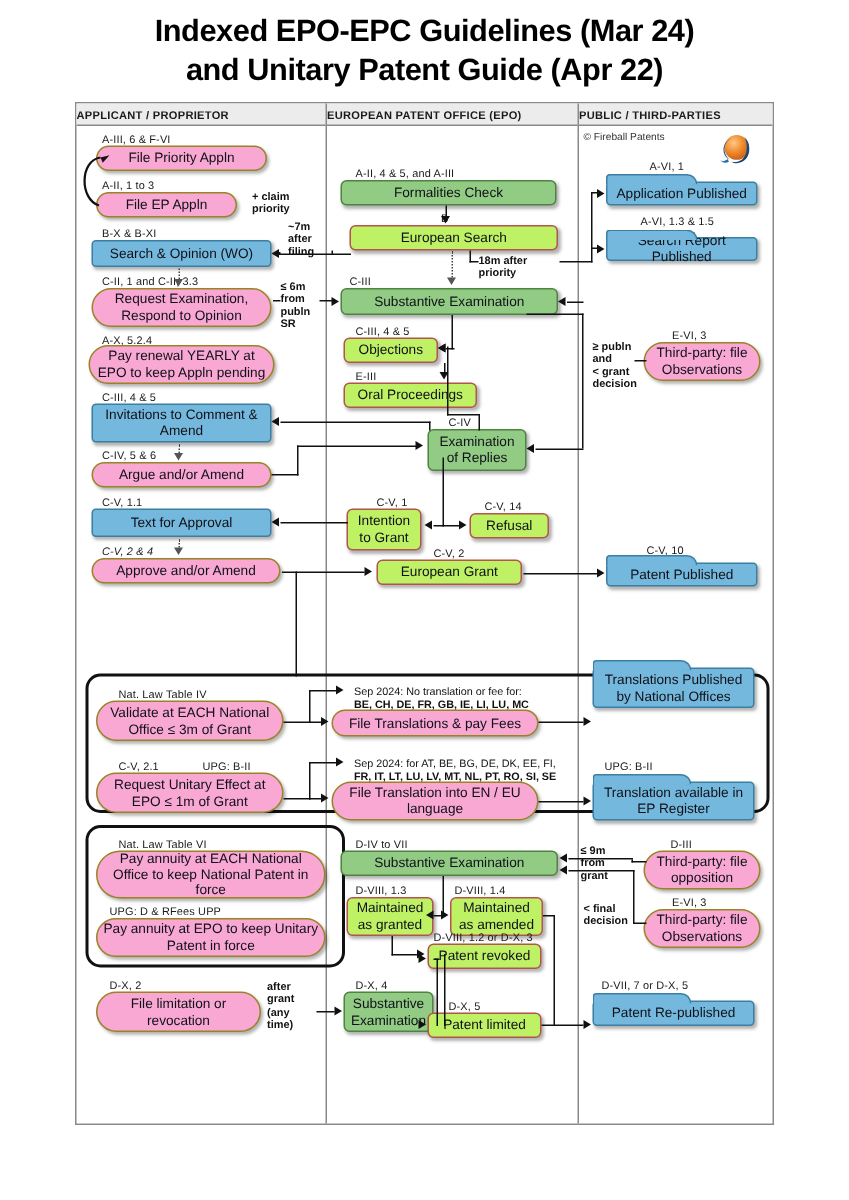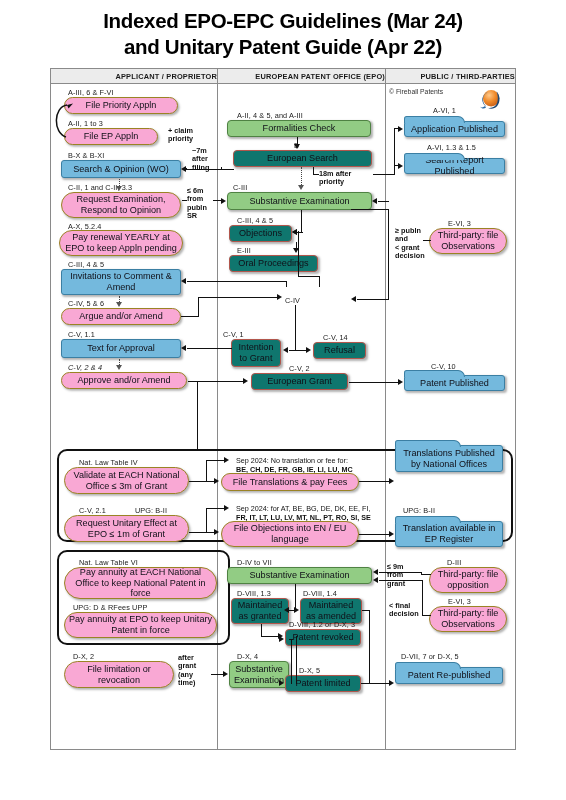--- a/index.html
+++ b/index.html
@@ -14,35 +14,35 @@
   .title span{display:block;}
 
   
   .footer{position:absolute;left:0;top:760px;width:566px;text-align:center;
           font-size:19px;color:#111;font-family:"DejaVu Sans",sans-serif;}
 
   
   #frame{position:absolute;left:50px;top:68px;width:466px;height:682px;
          border:1px solid #8a8a8a;box-sizing:border-box;background:#fff;}
   .colhdr{position:absolute;top:0;height:15px;line-height:15px;background:#ececec;
-          border-bottom:1px solid #8a8a8a;text-align:right;font-size:7.4px;
+          border-bottom:1px solid #8a8a8a;text-align:left;font-size:7.4px;
           font-weight:bold;letter-spacing:0.2px;color:#1a1a1a;box-sizing:border-box;}
   .vdiv{position:absolute;top:0;bottom:0;width:1px;background:#8a8a8a;}
 
   
   .node{position:absolute;box-sizing:border-box;display:flex;align-items:center;
         justify-content:center;text-align:center;font-size:9.1px;line-height:10.6px;
         color:#101018;padding:1px 3px;
         box-shadow:1.5px 1.8px 2.2px rgba(0,0,0,0.30);}
   
   .n-yellow{background:#f9a8d4;border:1.1px solid #9a8324;border-radius:999px;}
   
   .n-green{background:#92cc84;border:1.1px solid #4f8243;border-radius:4px;}
   
-  .n-red{background:#0f766e;border:1.1px solid #b2564c;border-radius:4px;}
+  .n-red{background:#bef264;border:1.1px solid #b2564c;border-radius:4px;}
   
   .n-blue{background:#74b9dd;border:1.1px solid #3b7fa3;border-radius:3px;}
   .n-blue .tab{position:absolute;left:-1.1px;top:-6px;height:7px;width:62%;
       background:#74b9dd;border:1.1px solid #3b7fa3;border-bottom:none;
       border-radius:3px 8px 0 0;box-sizing:border-box;}
 
   
   .ref{position:absolute;font-size:7.3px;color:#1a1a1a;white-space:nowrap;
        font-family:"Liberation Sans",sans-serif;letter-spacing:0.1px;}
 
@@ -209,37 +209,38 @@
     <div class="node n-red" style="left:178px;top:156px;width:63px;height:17px;">Objections</div>
     <div class="ln lv" style="left:250px;top:141px;height:23px;"></div>
     <div class="ln lh" style="left:246px;top:163px;width:6px;"></div>
     <div class="arw arw-l" style="left:241px;top:160px;"></div>
 
     <div class="ref" style="left:186px;top:177px;">E-III</div>
     <div class="node n-red" style="left:178px;top:186px;width:89px;height:17px;">Oral Proceedings</div>
     <div class="ln lv" style="left:245px;top:173px;height:7px;"></div>
     <div class="arw arw-d" style="left:242px;top:179px;"></div>
 
-    <div class="ref" style="left:234px;top:208px;margin-top:19px;">C-IV</div>
+    <div class="ref" style="left:248px;top:208px;">C-IV</div>
+    <div class="node n-green" style="left:234px;top:217px;width:66px;height:28px;">Examination of Replies</div>
 
     <div class="ln lh" style="left:130px;top:247px;width:18px;"></div>
     <div class="ln lv" style="left:147px;top:228px;height:20px;"></div>
     <div class="ln lh" style="left:147px;top:228px;width:80px;"></div>
     <div class="arw arw-r" style="left:226px;top:225px;"></div>
 
     <div class="ln lv" style="left:268px;top:207px;height:11px;"></div>
     <div class="ln lh" style="left:247px;top:207px;width:22px;"></div>
     <div class="arw arw-l" style="left:241px;top:159.5px;"></div>
     <div class="ln lv" style="left:247px;top:162px;height:46px;"></div>
 
     <div class="ln lh" style="left:136px;top:212px;width:100px;"></div>
     <div class="arw arw-l" style="left:130px;top:209px;"></div>
     <div class="ln lv" style="left:235px;top:212px;height:6px;"></div>
 
-    <div class="ref" style="left:172px;top:261px;">C-V, 1</div>
+    <div class="ref" style="left:200px;top:261px;">C-V, 1</div>
     <div class="node n-red" style="left:180px;top:270px;width:50px;height:28px;">Intention to Grant</div>
 
     <div class="ref" style="left:272px;top:264px;">C-V, 14</div>
     <div class="node n-red" style="left:262px;top:273px;width:53px;height:17px;">Refusal</div>
 
     <div class="ln lv" style="left:244px;top:236px;height:46px;"></div>
     <div class="ln lh" style="left:238px;top:281px;width:7px;"></div>
     <div class="arw arw-l" style="left:232px;top:278px;"></div>
     <div class="ln lh" style="left:244px;top:281px;width:11px;"></div>
     <div class="arw arw-r" style="left:255px;top:278px;"></div>
@@ -266,21 +267,21 @@
     <div class="ln lh" style="left:155px;top:391px;width:18px;"></div>
     <div class="arw arw-r" style="left:173px;top:388px;"></div>
     <div class="ln lh" style="left:155px;top:412px;width:8px;"></div>
     <div class="arw arw-r" style="left:163px;top:409px;"></div>
 
     <div class="ann-mix" style="left:185px;top:436px;width:155px;">
       <span>Sep 2024: for AT, BE, BG, DE, DK, EE, FI,</span><br>
       <b>FR, IT, LT, LU, LV, MT, NL, PT, RO, SI, SE</b>
     </div>
 
-    <div class="node n-yellow" style="left:170px;top:452px;width:138px;height:26px;">File Objections into EN / EU language</div>
+    <div class="node n-yellow" style="left:170px;top:452px;width:138px;height:26px;">File Translation into EN / EU language</div>
 
     <div class="ln lh" style="left:138px;top:463px;width:18px;"></div>
     <div class="ln lv" style="left:155px;top:439px;height:25px;"></div>
     <div class="ln lh" style="left:155px;top:439px;width:18px;"></div>
     <div class="arw arw-r" style="left:173px;top:436px;"></div>
     <div class="ln lh" style="left:155px;top:463px;width:8px;"></div>
     <div class="arw arw-r" style="left:163px;top:460px;"></div>
 
     <div class="ref" style="left:186px;top:489px;">D-IV to VII</div>
     <div class="node n-green" style="left:176px;top:498px;width:145px;height:17px;">Substantive Examination</div>

